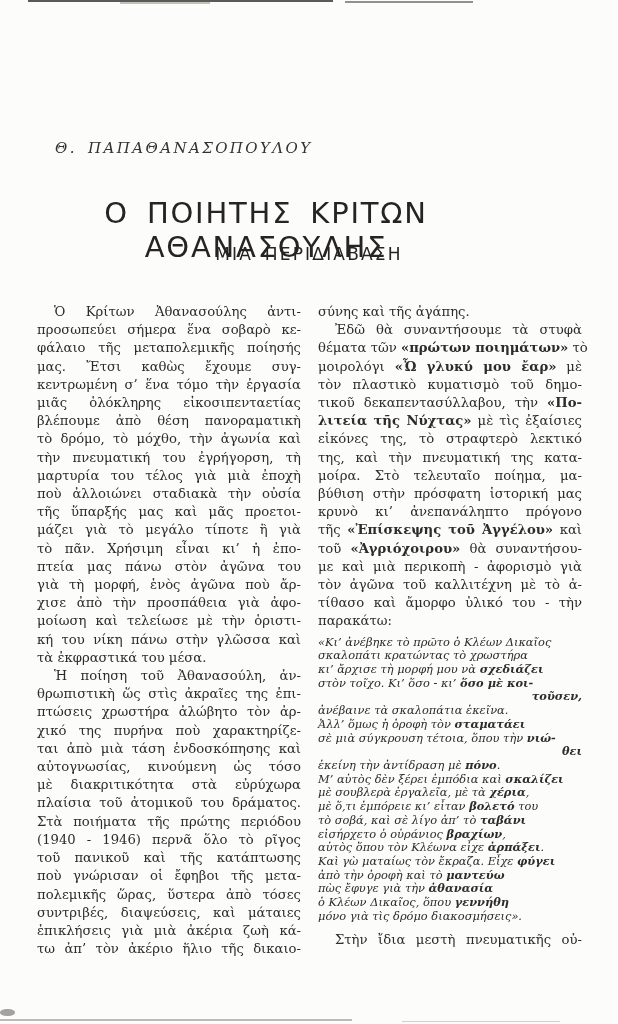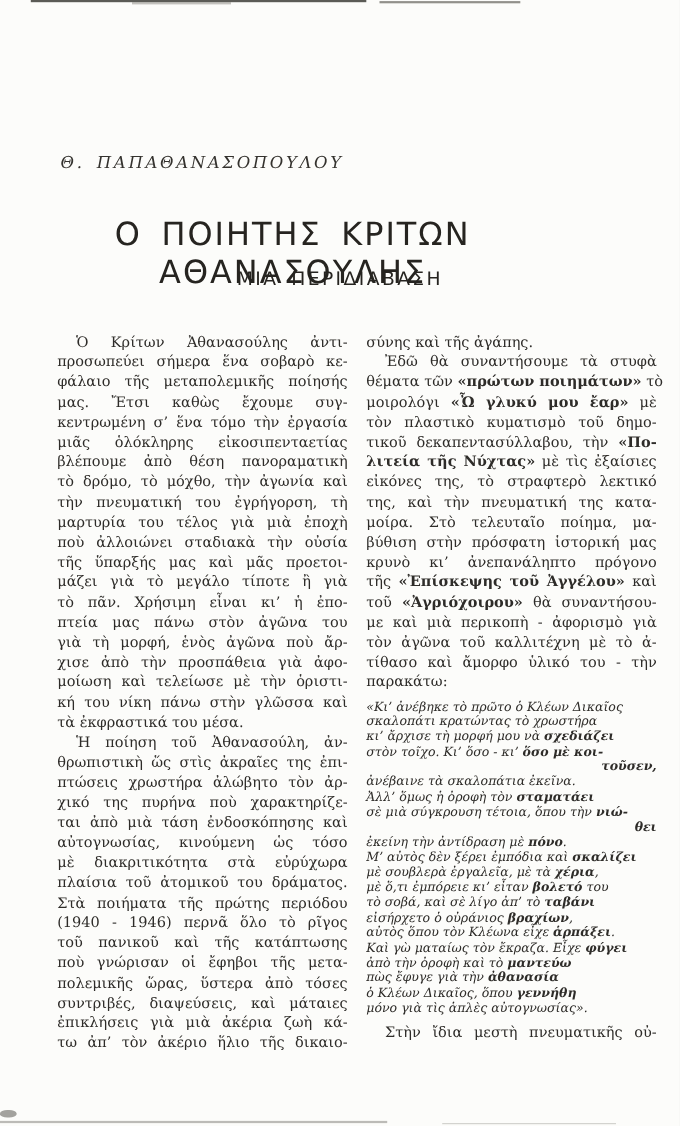--- a/index.html
+++ b/index.html
@@ -39,21 +39,21 @@
   .subtitle{
     position:absolute;left:0;top:244px;width:618px;margin:0;
     text-align:center;
     font-family:"DejaVu Sans", sans-serif;
     font-weight:500;
     font-size:17px;letter-spacing:2.2px;word-spacing:4px;
     color:#262420;
   }
 
   .cols{
-    position:absolute;left:52px;top:303px;width:545px;
+    position:absolute;left:37px;top:303px;width:545px;
     display:flex;gap:17px;
   }
   .col{width:264px;}
 
   .block{margin:0;}
   .para .line{
     font-size:13.2px;
     line-height:18.2px;
     text-align:justify;
     text-align-last:justify;
@@ -169,20 +169,20 @@
           <div class="line">Μ’ αὐτὸς δὲν ξέρει ἐμπόδια καὶ <b>σκαλίζει</b></div>
           <div class="line">μὲ σουβλερὰ ἐργαλεῖα, μὲ τὰ <b>χέρια</b>,</div>
           <div class="line">μὲ ὅ,τι ἐμπόρειε κι’ εἶταν <b>βολετό</b> του</div>
           <div class="line">τὸ σοβά, καὶ σὲ λίγο ἀπ’ τὸ <b>ταβάνι</b></div>
           <div class="line">εἰσήρχετο ὁ οὐράνιος <b>βραχίων</b>,</div>
           <div class="line">αὐτὸς ὅπου τὸν Κλέωνα εἶχε <b>ἁρπάξει</b>.</div>
           <div class="line">Καὶ γὼ ματαίως τὸν ἔκραζα. Εἶχε <b>φύγει</b></div>
           <div class="line">ἀπὸ τὴν ὀροφὴ καὶ τὸ <b>μαντεύω</b></div>
           <div class="line">πὼς ἔφυγε γιὰ τὴν <b>ἀθανασία</b></div>
           <div class="line">ὁ Κλέων Δικαῖος, ὅπου <b>γεννήθη</b></div>
-          <div class="line">μόνο γιὰ τὶς ἁπλὲς αὐτογνωσίας».</div>
+          <div class="line">μόνο γιὰ τὶς δρόμο διακοσμήσεις».</div>
         </div>
         <div class="block para">
           <div class="line in">Στὴν ἴδια μεστὴ πνευματικῆς οὐ-</div>
         </div>
       </div>
   </div>
 </div>
 
 </body></html>

